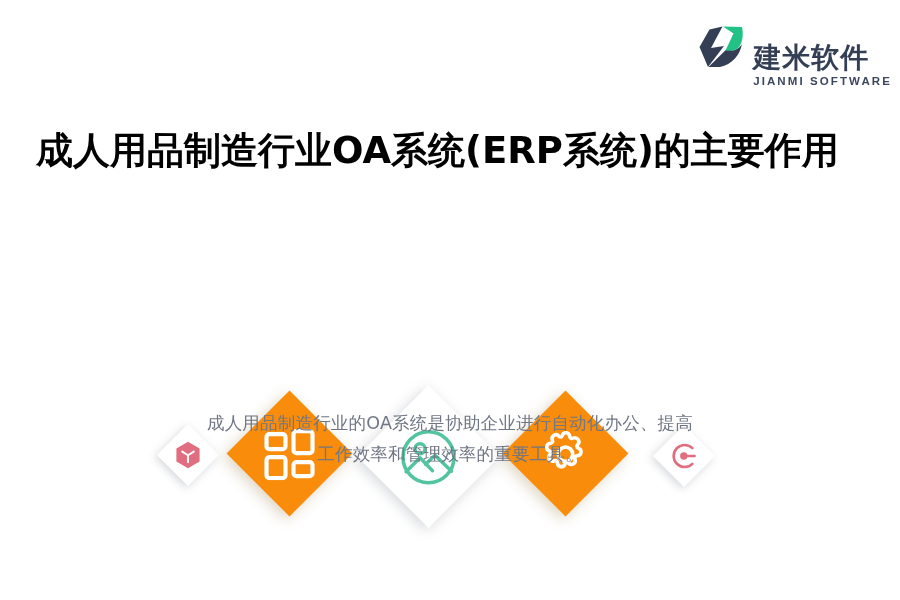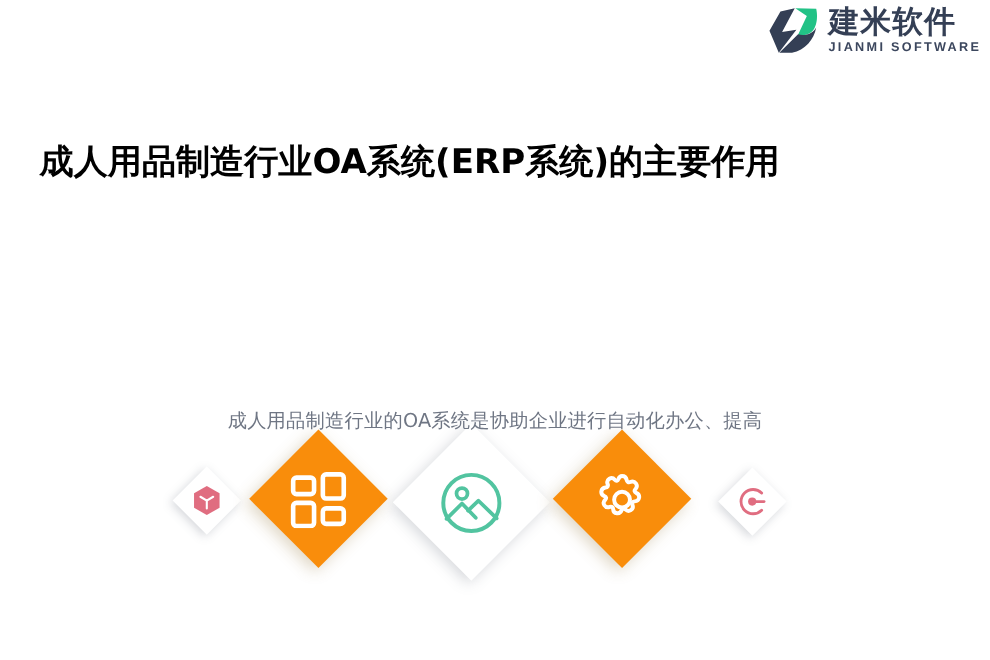--- a/index.html
+++ b/index.html
@@ -28,20 +28,21 @@
     width: 46px;
     height: 42px;
     flex: 0 0 auto;
     display: block;
   }
   .logo-text-block {
     display: flex;
     flex-direction: column;
     justify-content: center;
     line-height: 1;
+    margin-top: 38px;
   }
   .logo-cn {
     font-family: "DejaVu Sans", "Liberation Sans", sans-serif;
     font-size: 28px;
     font-weight: 700;
     color: #343f55;
     letter-spacing: 1px;
     white-space: nowrap;
   }
   .logo-en {
@@ -52,21 +53,21 @@
     margin-top: 4px;
     white-space: nowrap;
   }
 
   
   .title {
     position: absolute;
     left: 36px;
     top: 126px;
     font-family: "DejaVu Sans", "Liberation Sans", sans-serif;
-    font-size: 31px;
+    font-size: 37px;
     font-weight: 700;
     color: #000000;
     letter-spacing: 0px;
     white-space: nowrap;
   }
 
   
   .diamond-row {
     position: absolute;
     left: 0;
@@ -111,21 +112,21 @@
   #dm1 { left: 166px;  top: 247px; }
   #dm2 { left: 245px;  top: 223px; }
   #dm3 { left: 378px;  top: 220px; }
   #dm4 { left: 521px;  top: 223px; }
   #dm5 { left: 662px;  top: 248px; }
 
   
   .body-text {
     position: absolute;
     left: 0;
-    top: 368px;
+    top: 408px;
     width: 900px;
     text-align: center;
     font-family: "DejaVu Sans", "Liberation Sans", sans-serif;
     font-size: 17.5px;
     line-height: 1.75;
     color: #6f7684;
     letter-spacing: 0.2px;
   }
   .body-text .line {
     display: block;
@@ -198,13 +199,14 @@
         <line x1="14.8" y1="15" x2="25.6" y2="15" stroke="#E06D80" stroke-width="2.6" stroke-linecap="round"></line>
         <circle cx="14.8" cy="15" r="3.7" fill="#E06D80"></circle>
       </svg>
     </span>
   </div>
 
 </div>
 
 <div class="body-text">
   <span class="line">成人用品制造行业的OA系统是协助企业进行自动化办公、提高</span>
+  <span class="line">工作效率和管理效率的重要工具。</span>
 </div>
 
 </body></html>

